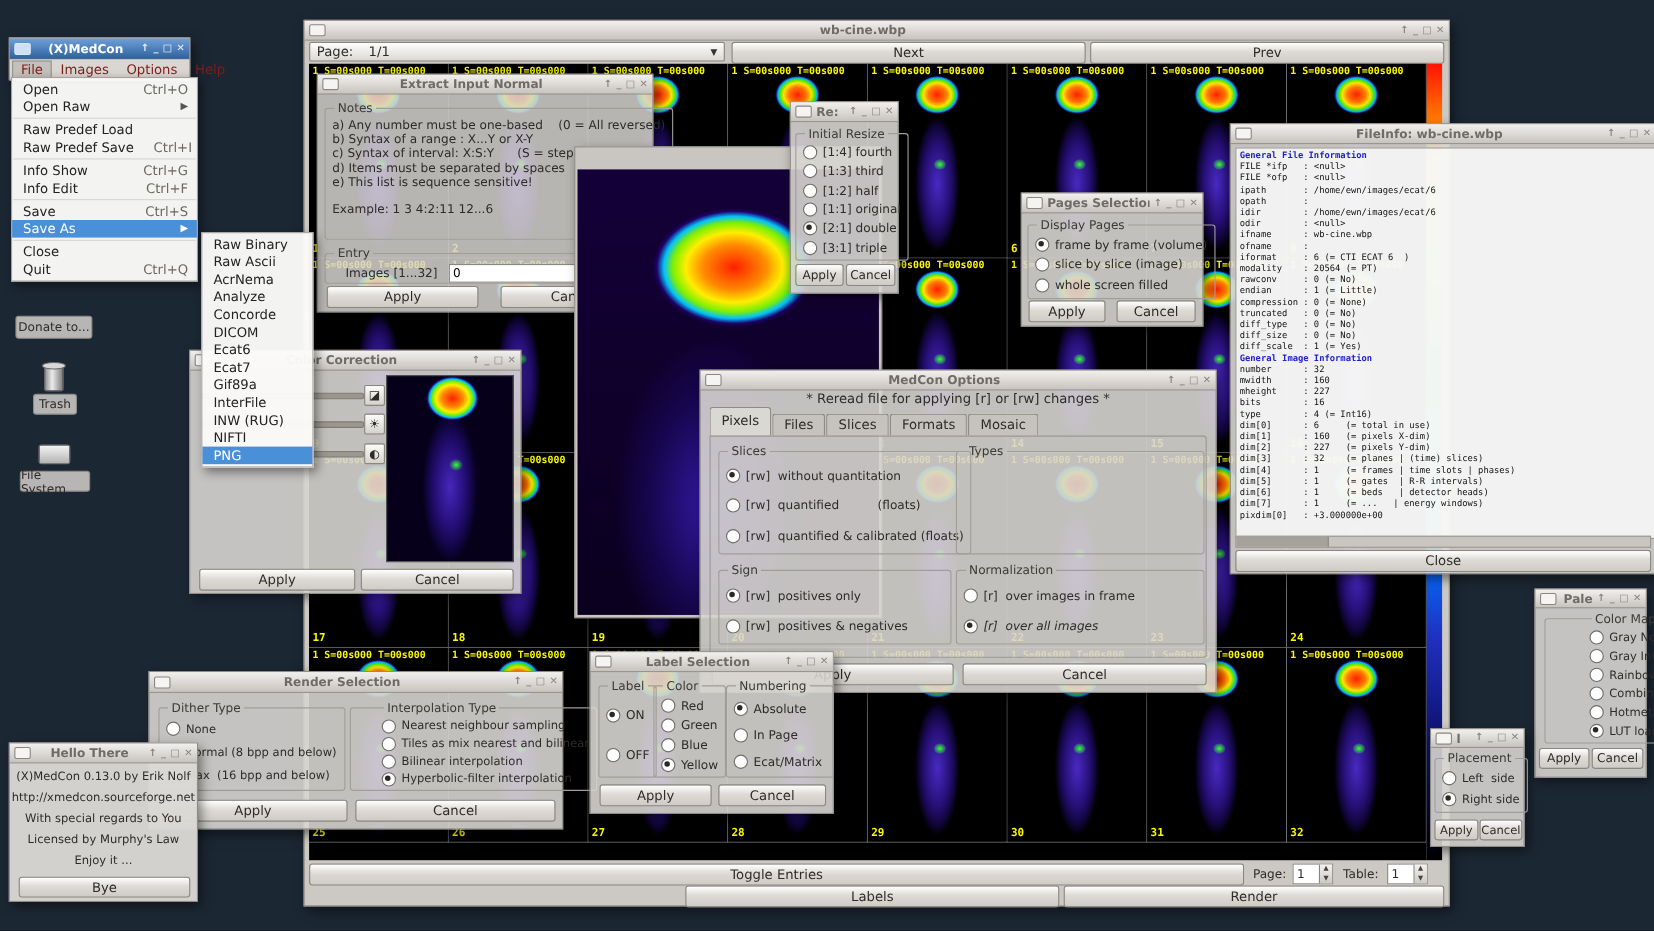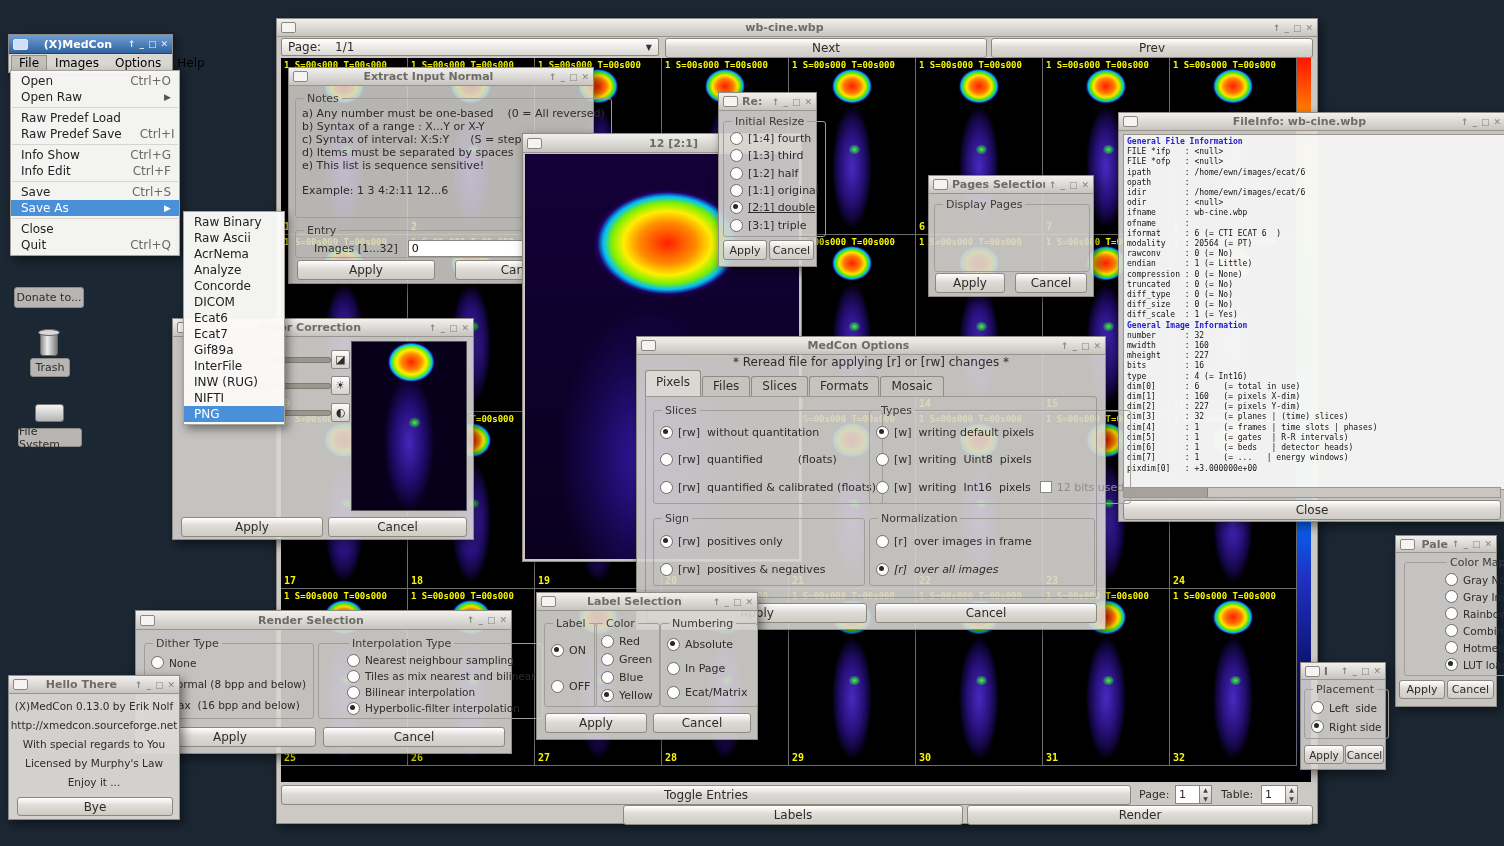--- a/index.html
+++ b/index.html
@@ -32,21 +32,21 @@
   .popup{position:absolute;background:rgba(251,250,249,0.97);border:1px solid #a5a29c;
          box-shadow:3px 4px 9px rgba(0,0,0,.45);padding:2px 0;}
   .mitem{display:flex;align-items:center;height:16px;padding:0 8px 0 10px;font-size:12px;color:#222;}
   .mitem .mlab{flex:1;white-space:nowrap;}
   .mitem .msc{color:#6c6963;margin-left:18px;white-space:nowrap;}
   .mitem .marr{margin-left:12px;font-size:9px;color:#555;}
   .mitem.sel{background:#4a90d9;color:#fff;}
   .mitem.sel .msc,.mitem.sel .marr{color:#fff;}
   .msep{height:1px;background:#d8d5d0;margin:2px 1px;}
   .mbar{display:flex;align-items:center;height:18px;background:#dad7d2;border-bottom:1px solid #aaa7a1;padding:0 2px;}
-  .mbitem{padding:1px 8px;font-size:12px;color:#000000;}
+  .mbitem{padding:1px 8px;font-size:12px;color:#7f1d1d;}
   .mbitem.active{background:#c4c1bb;border:1px solid #94918b;padding:0 7px;}
   
   #canvas{position:absolute;left:4px;top:39px;width:1016px;height:724px;background:#000;overflow:hidden;}
   .cell{position:absolute;width:127px;height:177px;border-right:1px solid #6e6e6e;border-bottom:1px solid #6e6e6e;box-sizing:border-box;}
   .cart{position:absolute;inset:0;
     background:
       radial-gradient(22px 19px at 50% 16%, #ff1e00, #ff7b00 38%, #ffe400 57%, #58e800 71%, #00b4ff 81%, rgba(40,10,140,.55) 89%, transparent 94%),
       radial-gradient(7px 6px at 52% 52%, #35ff35, rgba(40,255,60,.25) 70%, transparent 82%),
       radial-gradient(21px 64px at 50% 62%, rgba(76,44,205,.95), rgba(44,18,135,.88) 55%, rgba(20,7,72,.82) 80%, transparent 96%),
       #000;}
@@ -396,24 +396,20 @@
       <div style="display:flex;align-items:center;gap:10px;margin-top:1px;">
         <span style="font-size:11px;margin-left:12px;white-space:nowrap;">Images [1...32]</span>
         <input class="entry" style="width: 150px; height: 15px;" value="0">
       </div>
     </fieldset>
     <div class="btn" style="left:8px;top:192px;width:136px;">Apply</div>
     <div class="btn" style="left:166px;top:192px;width:130px;">Cancel</div>
   </div>
 
   <div class="win" style="left:522px;top:133px;width:278px;height:427px;z-index:50;background:#c9c6c1;">
-    <div class="tb" style="height:18px;">
-      <span class="ticon"></span>
-      <span class="ttl">12 [2:1]</span>
-    </div>
     <div style="position:absolute;left:2px;top:20px;right:2px;bottom:2px;
                 background:
                   radial-gradient(80px 58px at 52% 22%, #ff2000, #ff8c00 36%, #ffee00 55%, #7cf000 70%, #00c0ff 80%, rgba(40,0,140,.6) 88%, transparent 93%),
                   radial-gradient(95px 160px at 45% 75%, rgba(60,30,190,.85), rgba(25,8,90,.8) 60%, transparent 95%),
                   linear-gradient(#140038,#0a001e);"></div>
   </div>
 
   <div class="win" style="left:718px;top:92px;width:97px;height:173px;z-index:60;">
     <div class="tb">
       <span class="ticon"></span>
@@ -439,21 +435,21 @@
           <div class="rrow">
             <span class="radio"></span>
             <span style="white-space: pre;">[1:2] half</span>
           </div>
           <div class="rrow">
             <span class="radio"></span>
             <span style="white-space: pre;">[1:1] original</span>
           </div>
           <div class="rrow">
             <span class="radio sel"></span>
-            <span style="white-space: pre; text-decoration: underline;">[2:1] double</span>
+            <span style="white-space: pre;">[2:1] double</span>
           </div>
           <div class="rrow">
             <span class="radio"></span>
             <span style="white-space: pre;">[3:1] triple</span>
           </div>
         </div>
     </fieldset>
     <div class="btn" style="left:4px;top:147px;width:42px;font-size:11px;">Apply</div>
     <div class="btn" style="left:50px;top:147px;width:43px;font-size:11px;">Cancel</div>
   </div>
@@ -464,20 +460,34 @@
       <span class="ttl">Pages Selection</span>
       <span class="tbtns">
           <span class="tbb">↑</span>
           <span class="tbb">_</span>
           <span class="tbb">□</span>
           <span class="tbb">✕</span>
         </span>
     </div>
     <fieldset style="left:5px;top:22px;width:142px;height:68px;">
       <legend>Display Pages</legend>
+      <div class="radio-col" style="font-size:11px;">
+          <div class="rrow">
+            <span class="radio sel"></span>
+            <span style="white-space: pre;">frame by frame (volume)</span>
+          </div>
+          <div class="rrow">
+            <span class="radio"></span>
+            <span style="white-space: pre;">slice by slice (image)</span>
+          </div>
+          <div class="rrow">
+            <span class="radio"></span>
+            <span style="white-space: pre;">whole screen filled</span>
+          </div>
+        </div>
     </fieldset>
     <div class="btn" style="left:6px;top:97px;width:68px;">Apply</div>
     <div class="btn" style="left:86px;top:97px;width:70px;">Cancel</div>
   </div>
 
   <div class="win" style="left:636px;top:336px;width:468px;height:292px;z-index:70;">
     <div class="tb">
       <span class="ticon"></span>
       <span class="ttl">MedCon Options</span>
       <span class="tbtns">
@@ -508,36 +518,20 @@
             <span style="white-space: pre;">[rw]  quantified          (floats)</span>
           </div>
           <div class="rrow">
             <span class="radio"></span>
             <span style="white-space: pre;">[rw]  quantified &amp; calibrated (floats)</span>
           </div>
         </div>
     </fieldset>
     <fieldset style="left:232px;top:67px;width:212px;height:94px;">
       <legend>Types</legend>
-      <div class="radio-col" style="font-size:11px;">
-          <div class="rrow">
-            <span class="radio sel"></span>
-            <span style="white-space: pre;">[w]  writing default pixels</span>
-          </div>
-          <div class="rrow">
-            <span class="radio"></span>
-            <span style="white-space: pre;">[w]  writing  Uint8  pixels</span>
-          </div>
-          <div class="rrow">
-            <span class="radio"></span>
-            <span style="white-space: pre;">[w]  writing  Int16  pixels</span>
-            <span class="chk" style="margin-left: 4px;"></span>
-            <span class="subtle">12 bits used</span>
-          </div>
-        </div>
     </fieldset>
     <fieldset style="left:16px;top:175px;width:198px;height:68px;">
       <legend>Sign</legend>
       <div class="radio-col" style="font-size:11px;">
           <div class="rrow">
             <span class="radio sel"></span>
             <span style="white-space: pre;">[rw]  positives only</span>
           </div>
           <div class="rrow">
             <span class="radio"></span>

